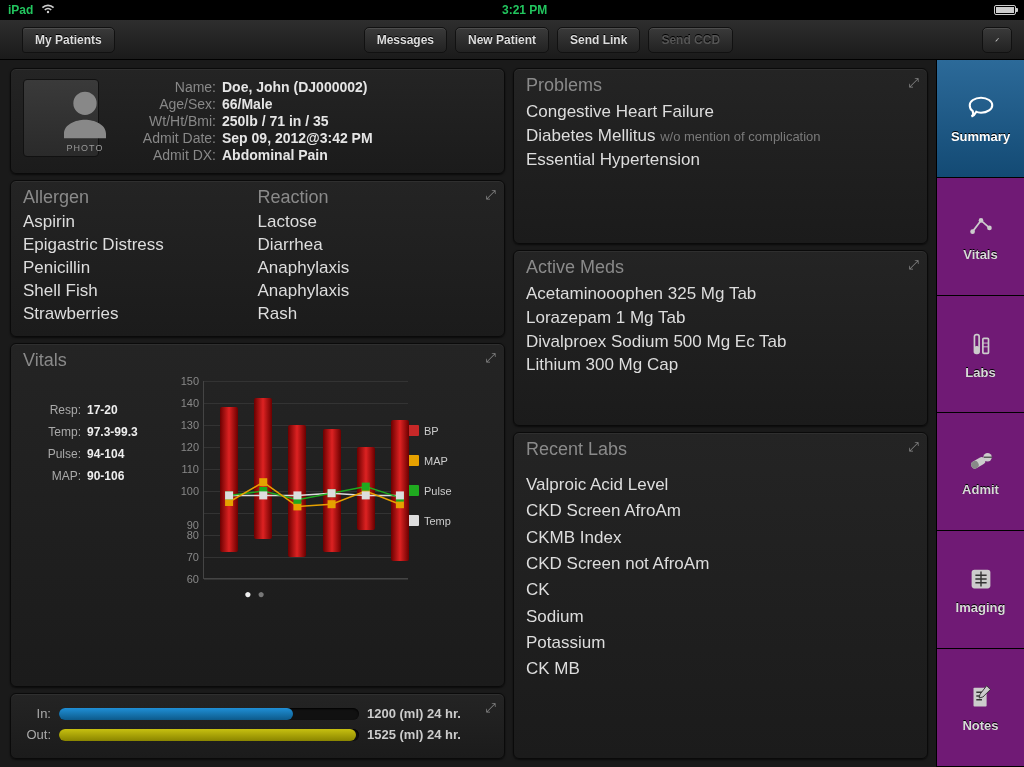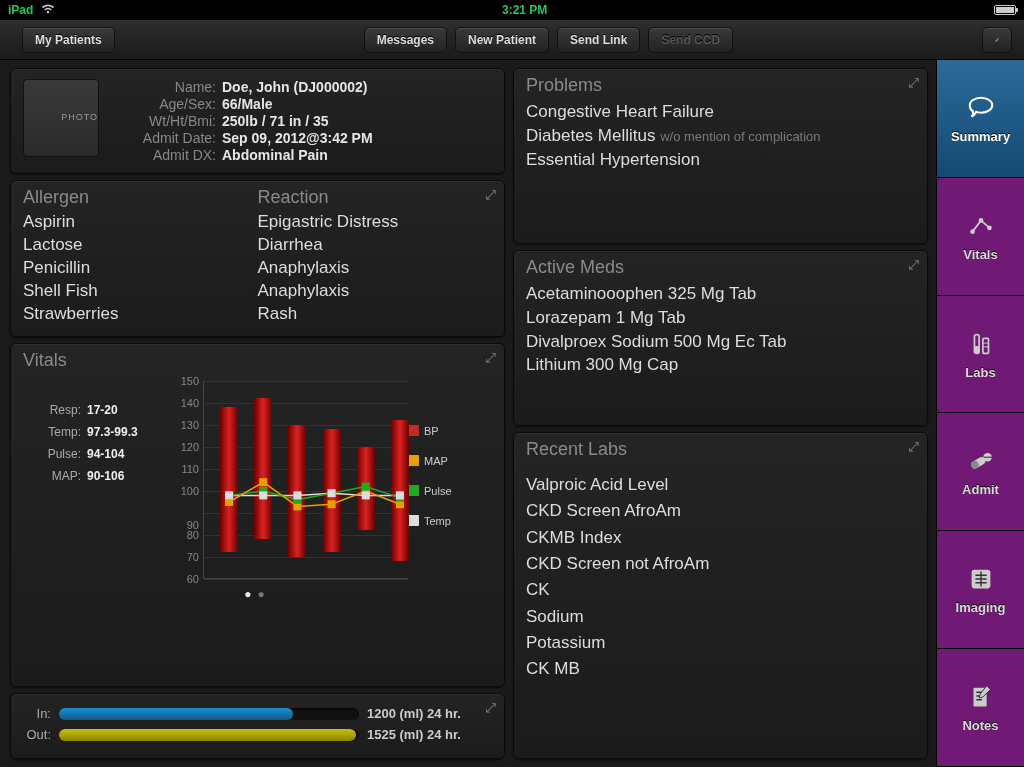--- a/index.html
+++ b/index.html
@@ -39,21 +39,21 @@
 
 
 .panel { background: linear-gradient(#242424, #1b1b1b); border: 1px solid #0a0a0a; border-radius: 6px; box-shadow: inset 0 1px 0 rgba(255,255,255,0.05), 0 1px 2px rgba(0,0,0,0.6); position: relative; padding: 6px 12px 10px; }
 .panel .expand { position: absolute; top: 6px; right: 8px; color: #888; font-size: 13px; }
 .panel-title { color: #8a8a8a; font-size: 18px; font-weight: 400; margin-bottom: 4px; }
 .panel-list { color: #ddd; font-size: 17px; line-height: 1.4; }
 .panel-list .qualifier { color: #7a7a7a; font-size: 13px; }
 
 
 .patient-panel { display: flex; gap: 12px; padding: 10px 12px; }
-.avatar { width: 76px; height: 78px; background: linear-gradient(#3a3a3a,#2a2a2a); border: 1px solid #111; border-radius: 4px; display: flex; flex-direction: row; align-items: center; justify-content: flex-end; position: relative; padding-left: 48px; }
+.avatar { width: 76px; height: 78px; background: linear-gradient(#3a3a3a,#2a2a2a); border: 1px solid #111; border-radius: 4px; display: flex; flex-direction: column; align-items: center; justify-content: flex-end; position: relative; padding-left: 48px; }
 .avatar svg { width: 60px; height: 56px; fill: #888; }
 .avatar .label { font-size: 9px; color: #999; letter-spacing: 1px; padding-bottom: 3px; }
 .patient-fields { flex: 1; display: grid; grid-template-columns: 105px 1fr; column-gap: 6px; row-gap: 1px; font-size: 14px; }
 .patient-fields .k { color: #888; text-align: right; }
 .patient-fields .v { color: #e5e5e5; font-weight: 600; }
 
 
 .allergy-grid { display: grid; grid-template-columns: 1fr 1fr; }
 .allergy-grid .hdr { color: #8a8a8a; font-size: 18px; padding-bottom: 3px; }
 .allergy-grid .cell { color: #ddd; font-size: 17px; line-height: 1.35; }
@@ -147,22 +147,22 @@
         <div class="v">Abdominal Pain</div>
       </div>
     </div>
 
     <div class="panel">
       <span class="expand">⤢</span>
       <div class="allergy-grid" id="allergy-grid">
             <div class="hdr">Allergen</div>
             <div class="hdr">Reaction</div>
             <div class="cell">Aspirin</div>
+            <div class="cell">Lactose</div>
             <div class="cell">Epigastric Distress</div>
-            <div class="cell">Lactose</div>
             <div class="cell">Diarrhea</div>
             <div class="cell">Penicillin</div>
             <div class="cell">Anaphylaxis</div>
             <div class="cell">Shell Fish</div>
             <div class="cell">Anaphylaxis</div>
             <div class="cell">Strawberries</div>
             <div class="cell">Rash</div>
           </div>
     </div>
 

